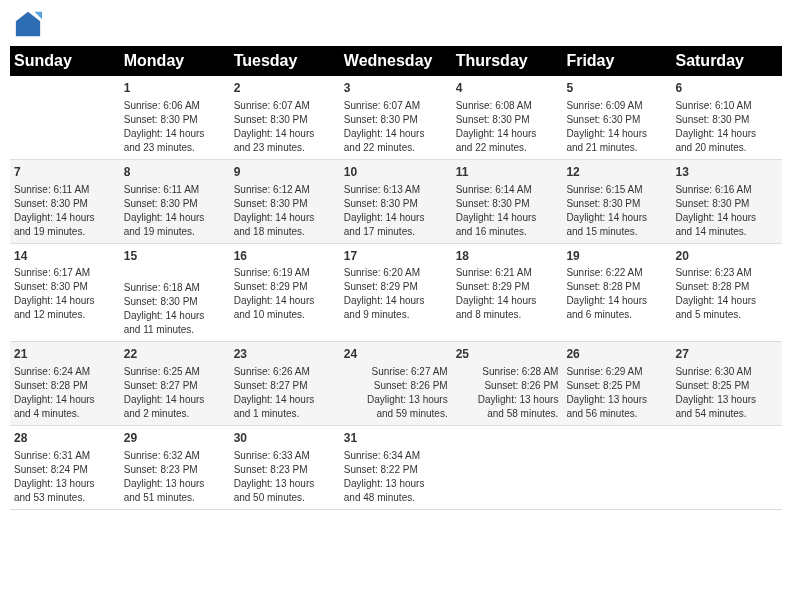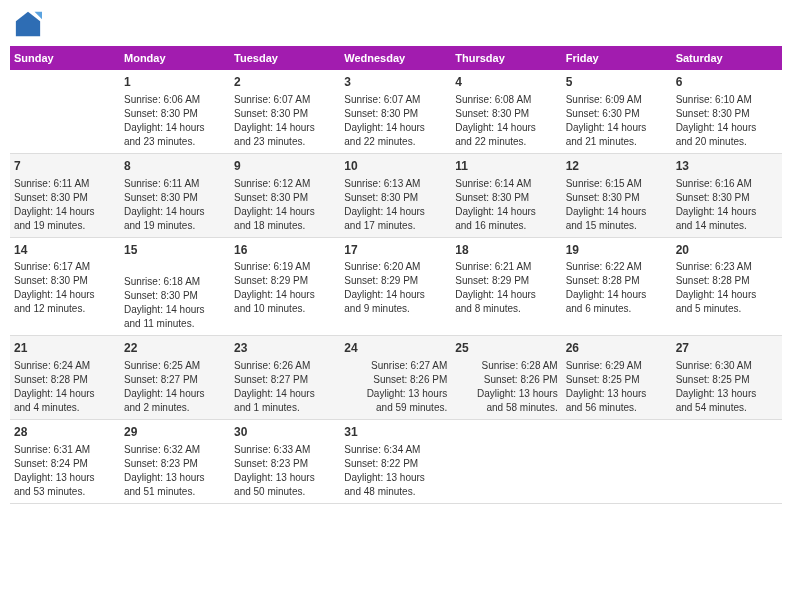--- a/index.html
+++ b/index.html
@@ -46,25 +46,25 @@
     .subtitle {
       font-size: 14px;
       color: #444;
     }
     table {
       width: 100%;
       border-collapse: collapse;
       font-size: 11px;
     }
     thead tr th {
-      background-color: #a21caf;
+      background-color: #000000;
       color: #fff;
       padding: 6px 4px;
       text-align: left;
-      font-size: 11px;
+      font-size: 16px;
       font-weight: bold;
       margin-left: 13px;
     }
     tbody tr {
       border-bottom: 1px solid #ddd;
     }
     tbody tr:nth-child(odd) {
       background-color: #fff;
     }
     tbody tr:nth-child(even) {

